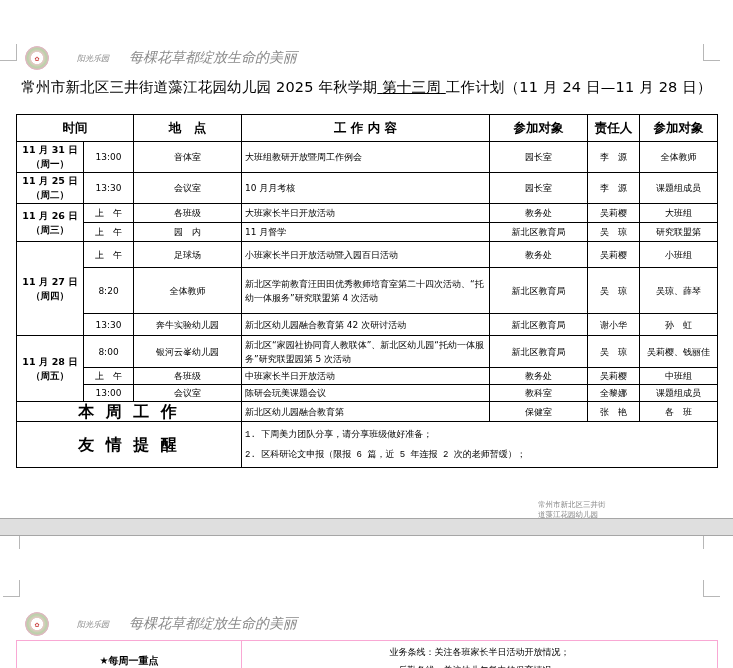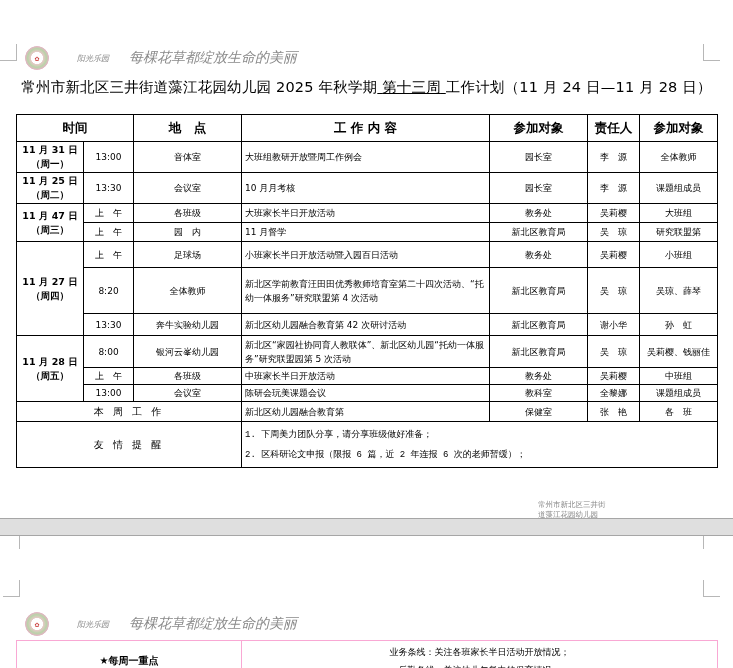--- a/index.html
+++ b/index.html
@@ -18,21 +18,21 @@
   .h-text{font-size:8px;color:#8a8a8a;margin-left:28px;font-style:italic;}
   .h-text2{font-size:14px;color:#8a8a8a;margin-left:20px;font-style:italic;}
   .title{position:absolute;left:0;top:34px;width:733px;text-align:center;font-size:14.5px;letter-spacing:0.2px;}
   .title u{text-decoration:underline;}
   table.plan{position:absolute;left:16px;top:70px;width:701px;border-collapse:collapse;table-layout:fixed;font-size:9px;}
   table.plan td, table.plan th{border:1px solid #000;padding:1px 3px;line-height:14px;}
   table.plan th{font-size:12.5px;font-weight:bold;height:24px;}
   .c{text-align:center;}
   .l{text-align:left;}
   .date{font-weight:bold;font-size:9.5px;text-align:center;line-height:13px;}
-  .bold{font-weight:normal;font-size:10px;letter-spacing:3px;text-align:center;}
+  .bold{font-weight:bold;font-size:16px;letter-spacing:3px;text-align:center;}
   .footer{position:absolute;left:538px;top:456px;font-size:7.5px;color:#888;}
   table.focus{position:absolute;left:16px;top:60px;width:701px;border-collapse:collapse;table-layout:fixed;font-size:9px;}
   table.focus td{border:1px solid #f9a8d4;padding:2px 3px;line-height:18px;text-align:center;}
 </style>
 </head>
 <body>
 
 <div class="page page1">
   <div class="corner tl" style="left:0;top:0;"></div>
   <div class="corner tr" style="left:703px;top:0;"></div>
@@ -83,21 +83,21 @@
       <td class="date"><span>11 月 25 日</span><br><span>（周二）</span></td>
       <td class="c">13:30</td>
       <td class="c">会议室</td>
       <td class="l">10 月月考核</td>
       <td class="c">园长室</td>
       <td class="c">李　源</td>
       <td class="c">课题组成员</td>
     </tr>
 
     <tr style="height:19px">
-      <td rowspan="2" class="date"><span>11 月 47 日</span><br><span>（周三）</span></td>
+      <td rowspan="2" class="date"><span>11 月 26 日</span><br><span>（周三）</span></td>
       <td class="c">上　午</td>
       <td class="c">各班级</td>
       <td class="l">大班家长半日开放活动</td>
       <td class="c">教务处</td>
       <td class="c">吴莉樱</td>
       <td class="c">大班组</td>
     </tr>
     <tr style="height:19px">
       <td class="c">上　午</td>
       <td class="c">园　内</td>
@@ -164,21 +164,21 @@
       <td class="l">新北区幼儿园融合教育第</td>
       <td class="c">保健室</td>
       <td class="c">张　艳</td>
       <td class="c">各　班</td>
     </tr>
 
     <tr style="height:46px">
       <td colspan="3" class="bold">友 情 提 醒</td>
       <td colspan="4" class="l" style="line-height:20px;font-family:Liberation Mono, monospace;">
         <div>1. 下周美力团队分享，请分享班级做好准备；</div>
-        <div>2. 区科研论文申报（限报 6 篇，近 2 年连报 6 次的老师暂缓）；</div>
+        <div>2. 区科研论文申报（限报 6 篇，近 5 年连报 2 次的老师暂缓）；</div>
       </td>
     </tr>
   </tbody>
     </table>
 
   <div class="footer">常州市新北区三井街道藻江花园幼儿园</div>
 </div>
 
 <div class="gap"></div>
 

